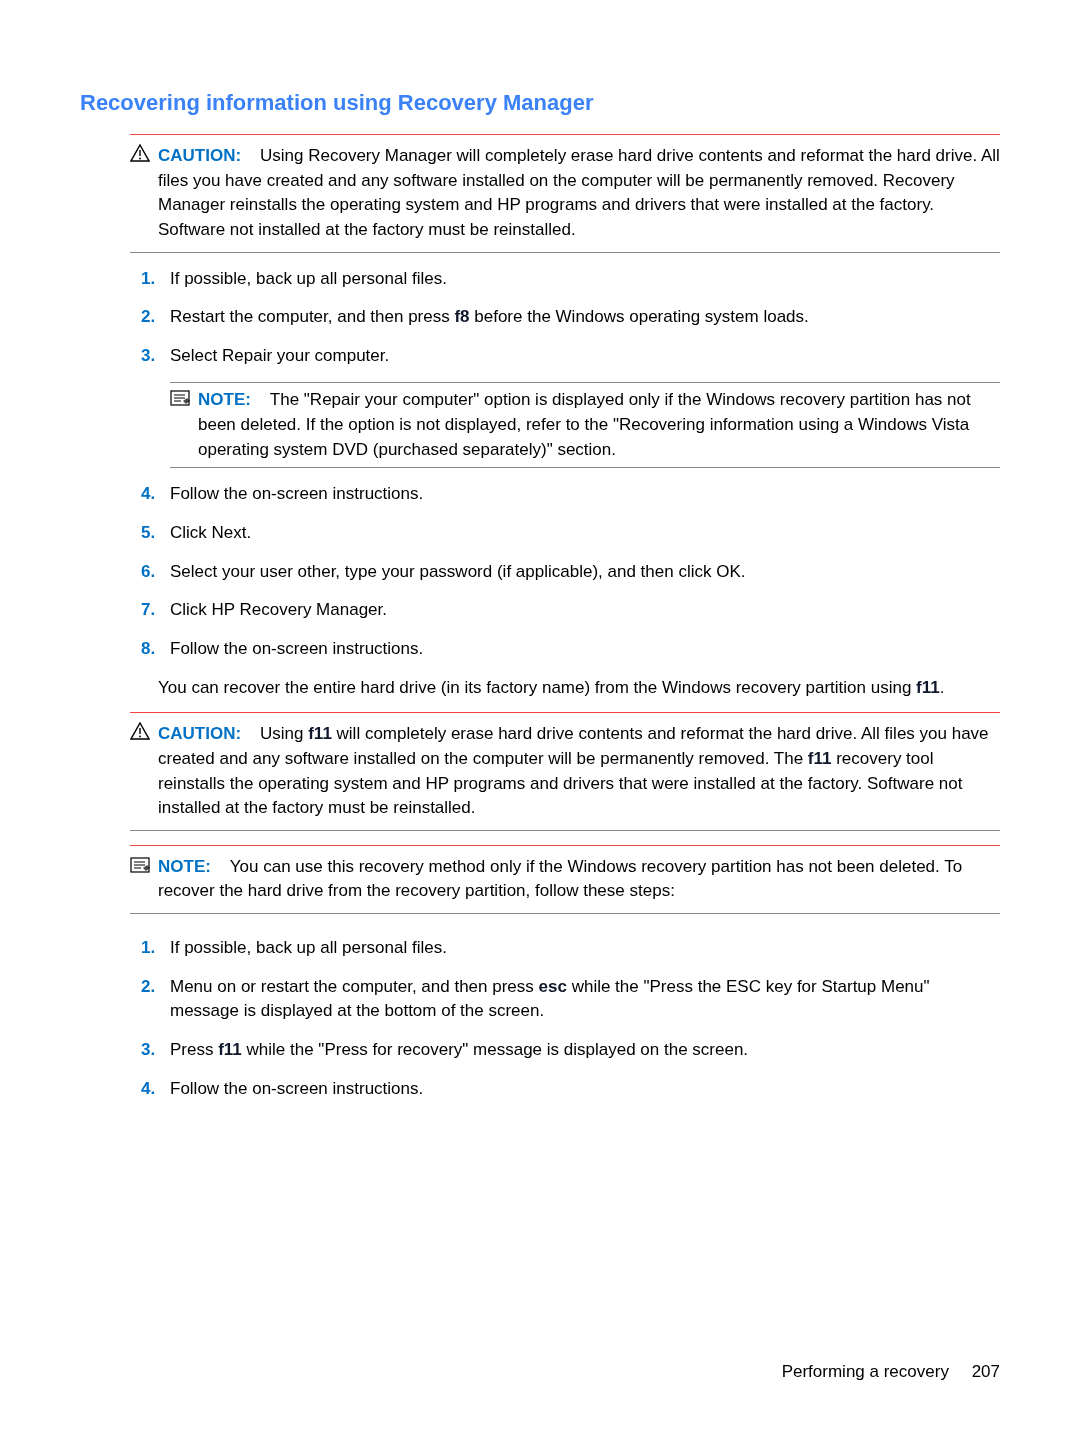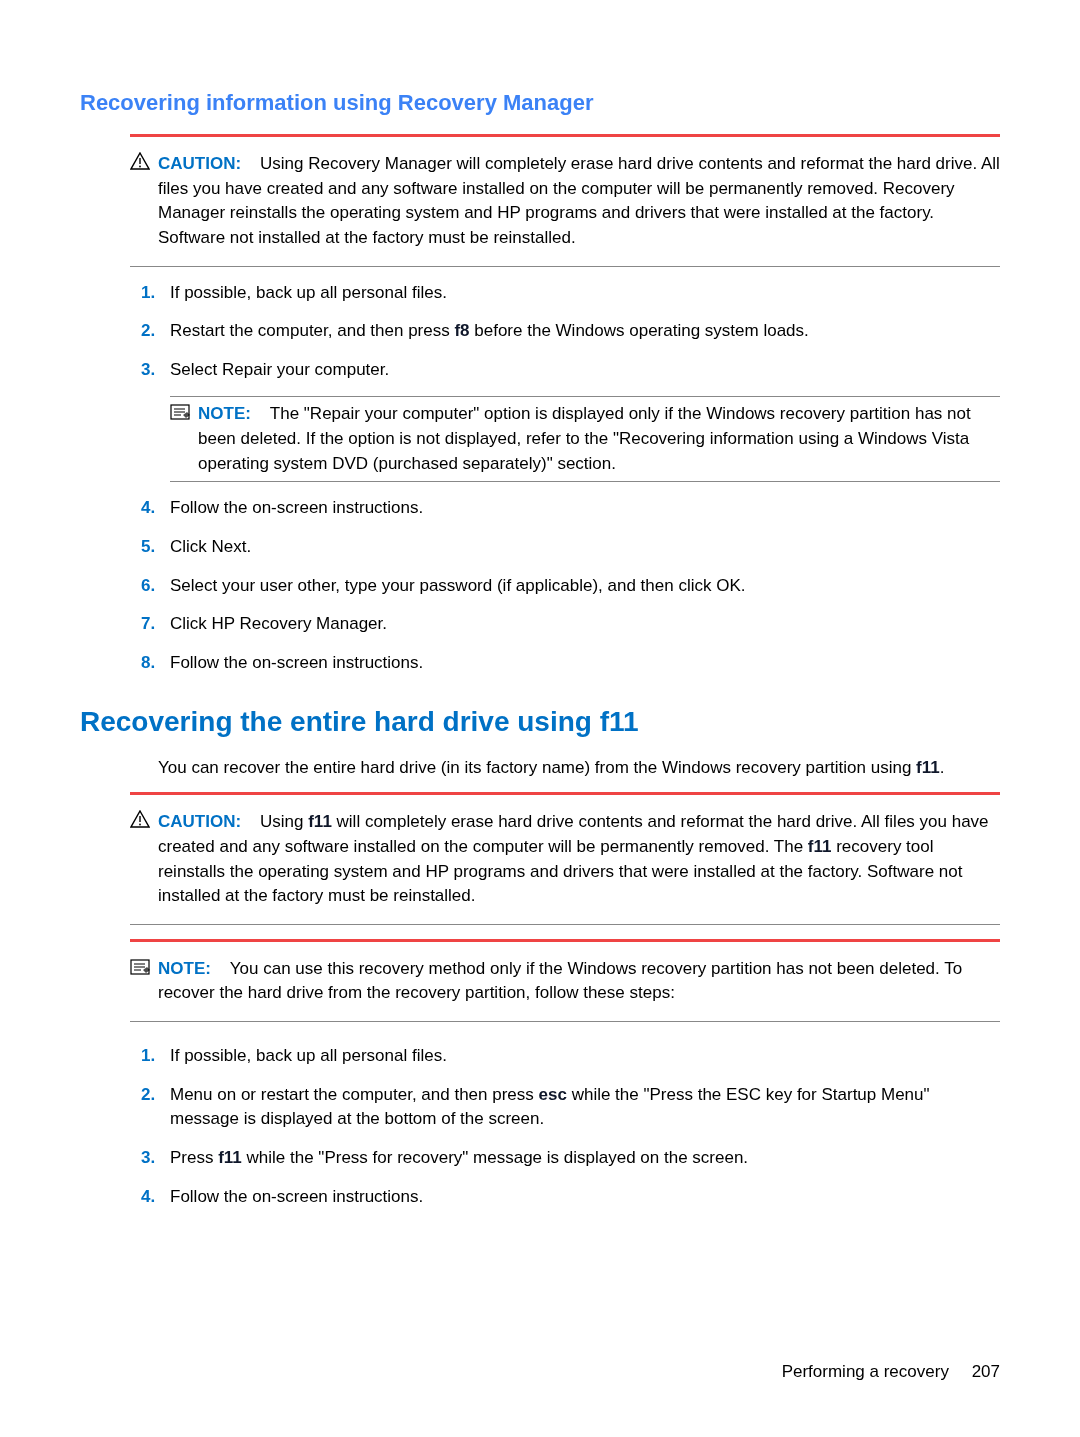--- a/index.html
+++ b/index.html
@@ -30,23 +30,23 @@
   }
   .body-indent {
     margin-left: 78px;
     font-size: 17px;
     line-height: 1.45;
   }
   .callout {
     margin-left: 50px;
     font-size: 17px;
     line-height: 1.45;
-    border-top: 3px solid #ef4444;
+    border-top: 1px solid #ef4444;
     border-bottom: 1px solid #888;
-    padding: 12px 0;
+    padding: 6px 0;
     margin-top: 12px;
     margin-bottom: 14px;
   }
   .callout-inner {
     margin-left: 28px;
     padding: 3px 0;
   }
   .callout-nested {
     margin-left: 80px;
     font-size: 17px;
@@ -156,21 +156,20 @@
     </li>
     <li>
       <span>Select your user other, type your password (if applicable), and then click </span><span class="bold">OK</span><span>.</span>
     </li>
     <li>
       <span>Click </span><span class="bold">HP Recovery Manager</span><span>.</span>
     </li>
     <li>Follow the on-screen instructions.</li>
   </ol>
 
-  <div class="h1">Recovering the entire hard drive using f11</div>
 
   <div class="body-indent">
     <span>You can recover the entire hard drive (in its factory name) from the Windows recovery partition using </span><span class="key">f11</span><span>.</span>
   </div>
 
   <div class="callout">
     <div class="callout-inner">
       <span class="caution-icon">
         <svg class="tri-svg" width="20" height="18" viewBox="0 0 20 18">
             <polygon points="10,1 19,17 1,17" fill="none" stroke="#000" stroke-width="1.4"></polygon>

